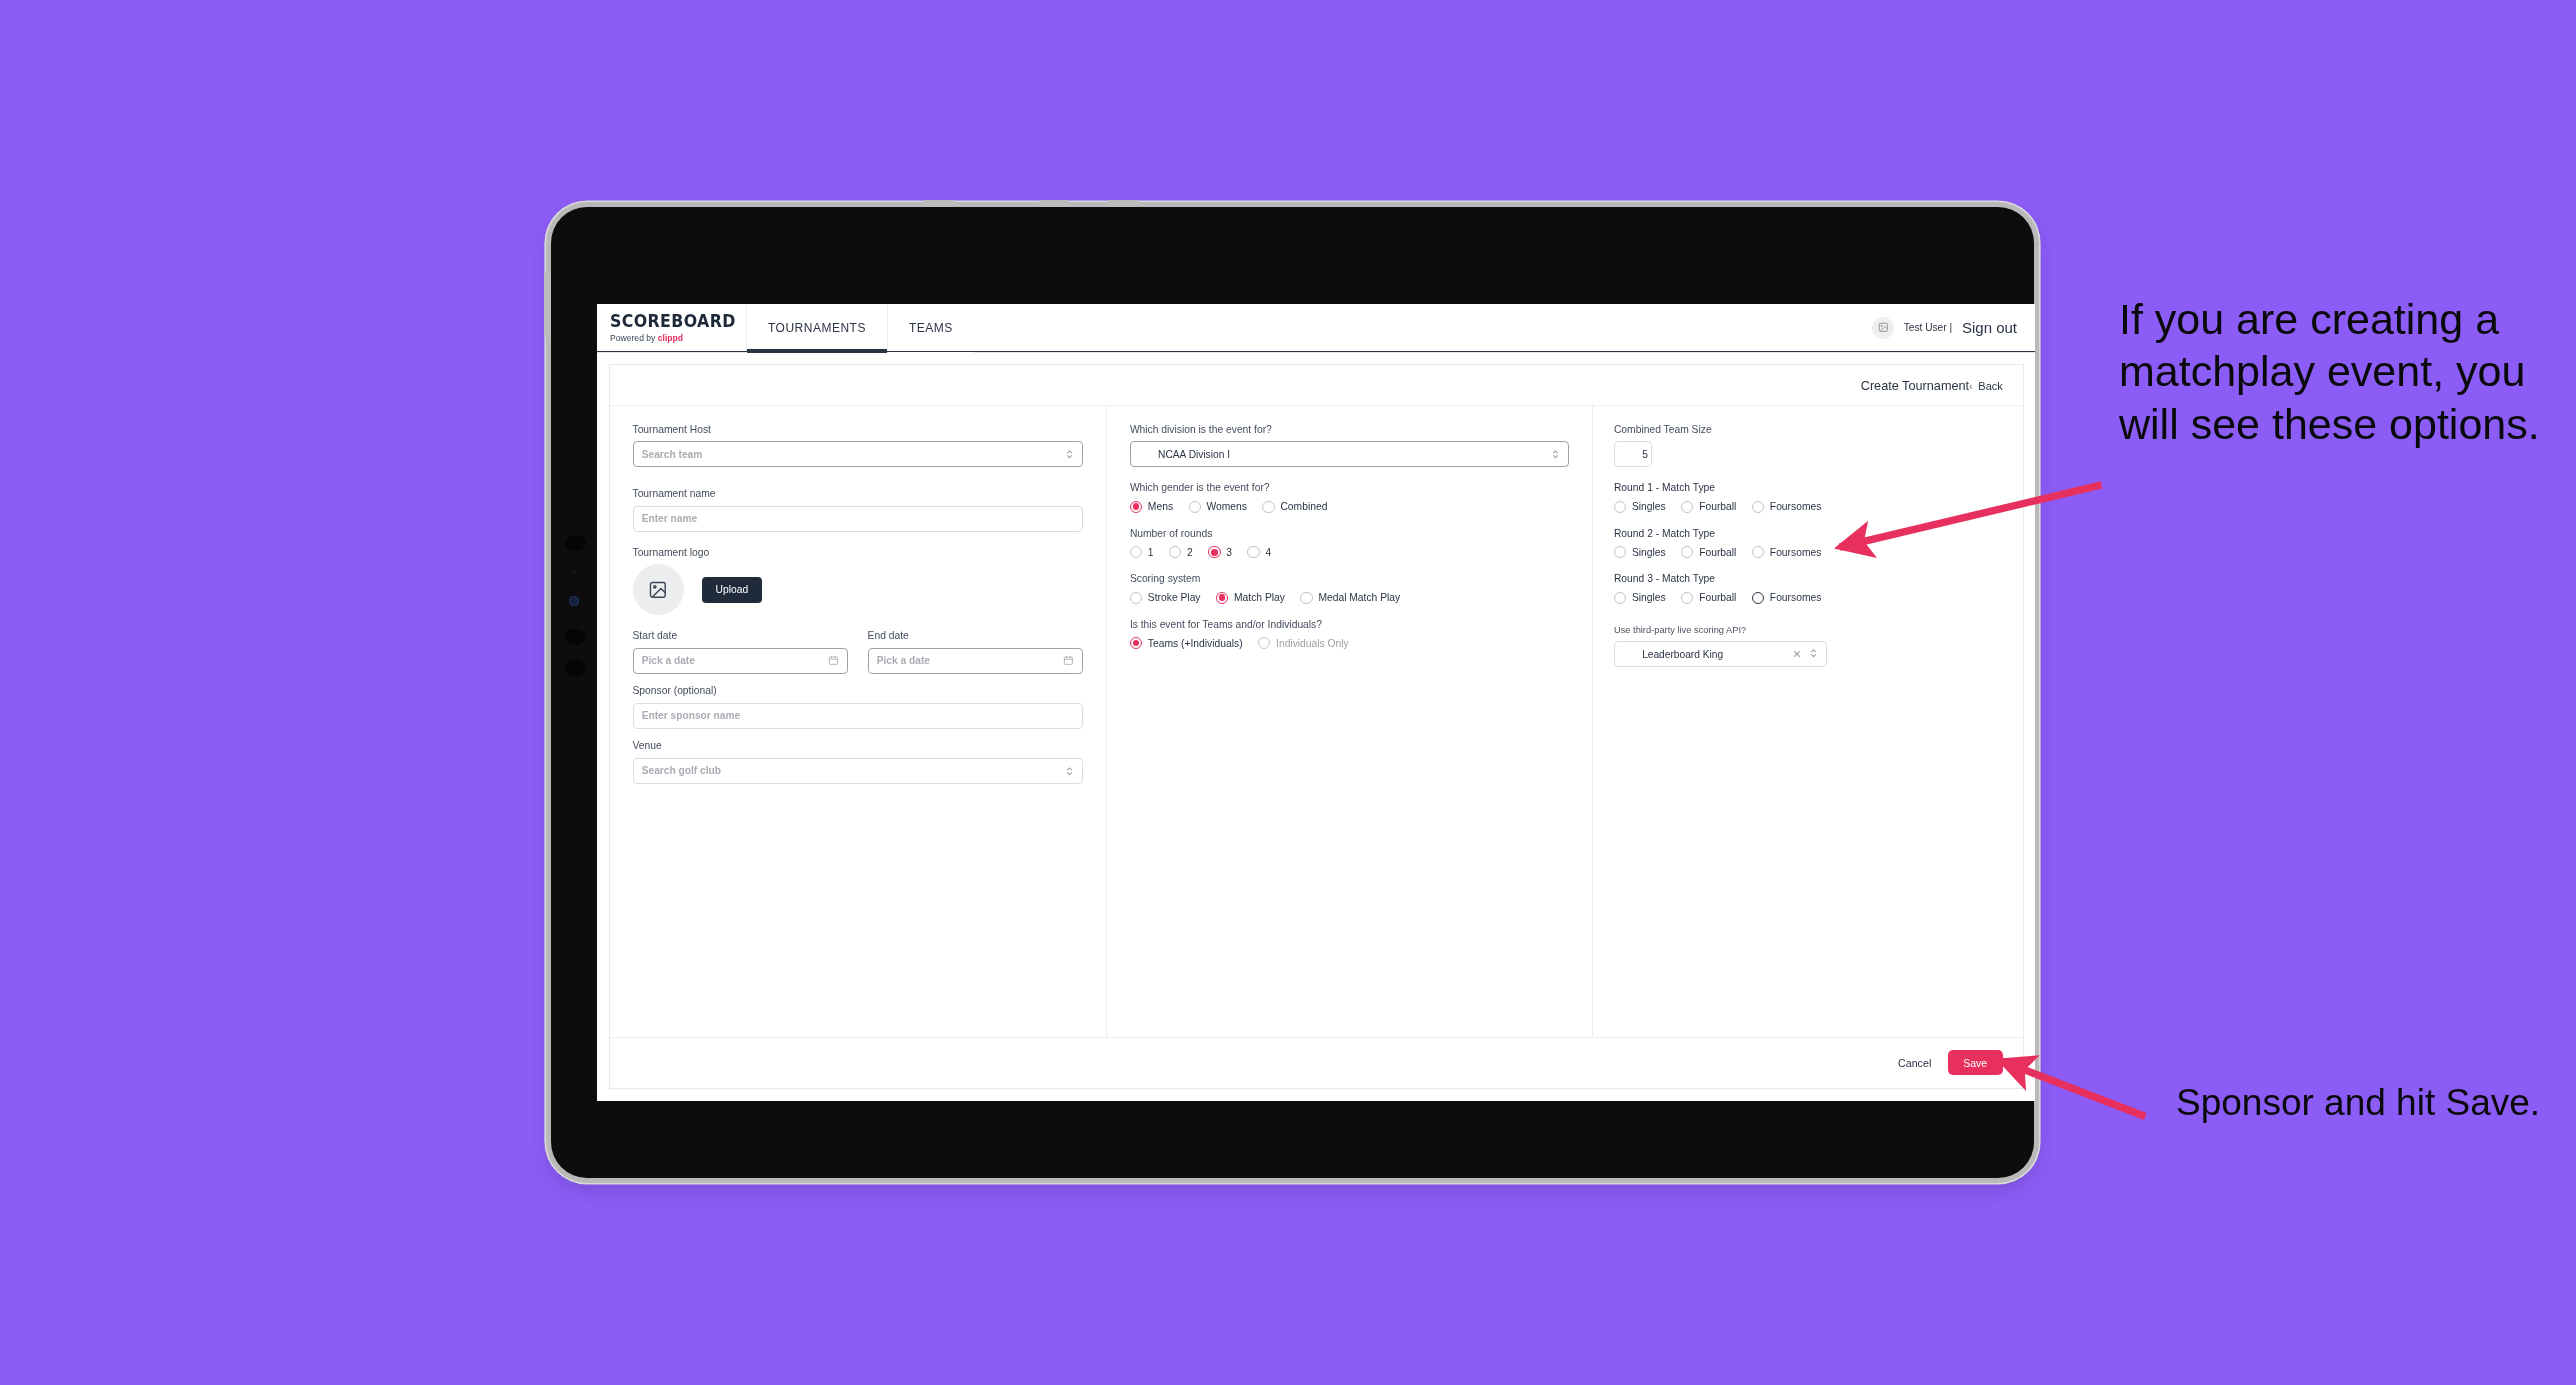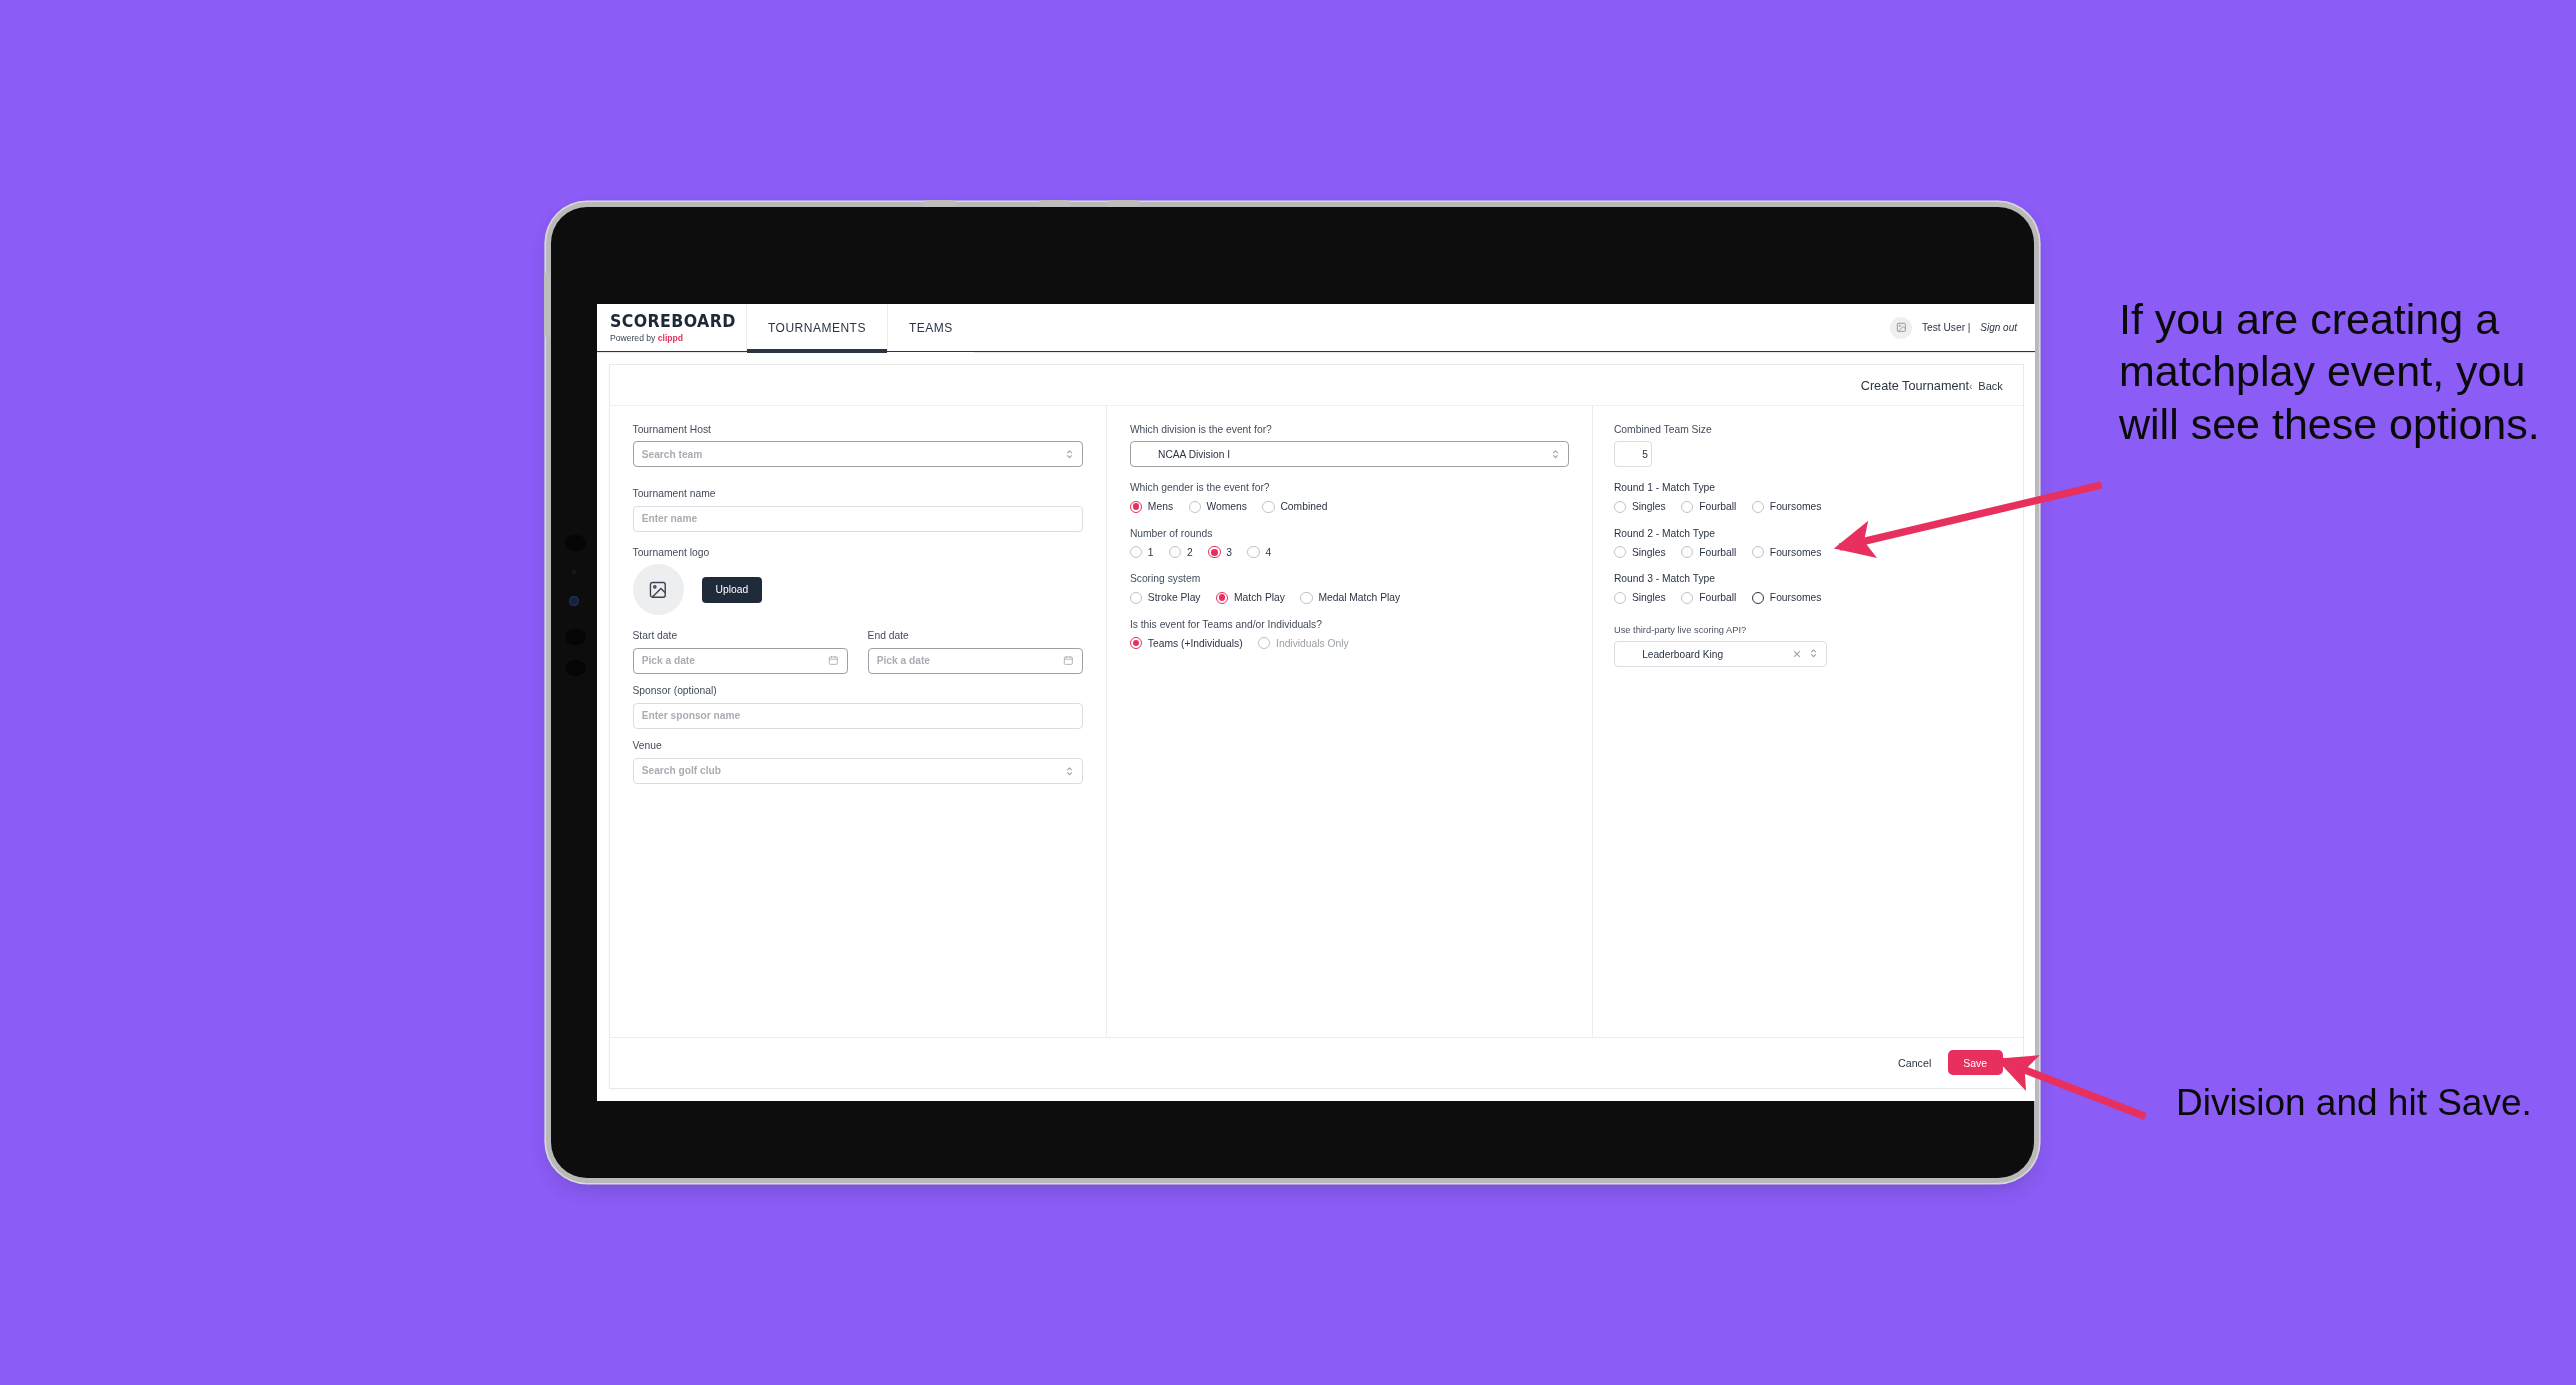--- a/index.html
+++ b/index.html
@@ -70,21 +70,21 @@
   .appbar-spacer { flex:1; border-bottom:1.6px solid #e6e6e6; margin-bottom:-1.6px; }
   .appbar-right {
     display:flex; align-items:center; gap:9.8px; padding-right:18px;
     border-bottom:1.6px solid #e6e6e6; margin-bottom:-1.6px;
   }
   .avatar {
     width:22px; height:22px; border-radius:50%; background:#efefef;
     display:flex; align-items:center; justify-content:center; color:#8d8d8d;
   }
   .user-text { font-size:10.2px; color:#2b3445; }
-  .signout { font-size:10px; color:#2b3445;font-style:italic; }
+  .signout { font-size:15px; color:#2b3445; }
 
   
   .card {
     margin: 11.5px 11.5px 0 11.5px;
     background:#fff;
     border:0.8px solid #e9e9e9;
     height: 725px;
     display:flex; flex-direction:column;
     box-shadow: 0 0.8px 1.6px rgba(0,0,0,.03);
   }
@@ -488,16 +488,16 @@
     <defs>
       <marker id="ah2" markerWidth="6" markerHeight="6" refX="4.6" refY="3" orient="auto">
         <path d="M0,0.4 L5.4,3 L0,5.6 L1.2,3 Z" fill="#e8305f"></path>
       </marker>
     </defs>
     <line x1="218" y1="92" x2="42" y2="24" stroke="#e8305f" stroke-width="9" marker-end="url(#ah2)"></line>
   </svg>
 
   <div class="anno top"><span>If you are creating a </span><b>matchplay event</b><span>, you will see these options.</span></div>
 
-  <div class="anno bot"><span>Division and hit </span><b>Save</b><span>.</span></div>
+  <div class="anno bot"><span>Sponsor and hit </span><b>Save</b><span>.</span></div>
 
 </div>
 
 
 </body></html>

